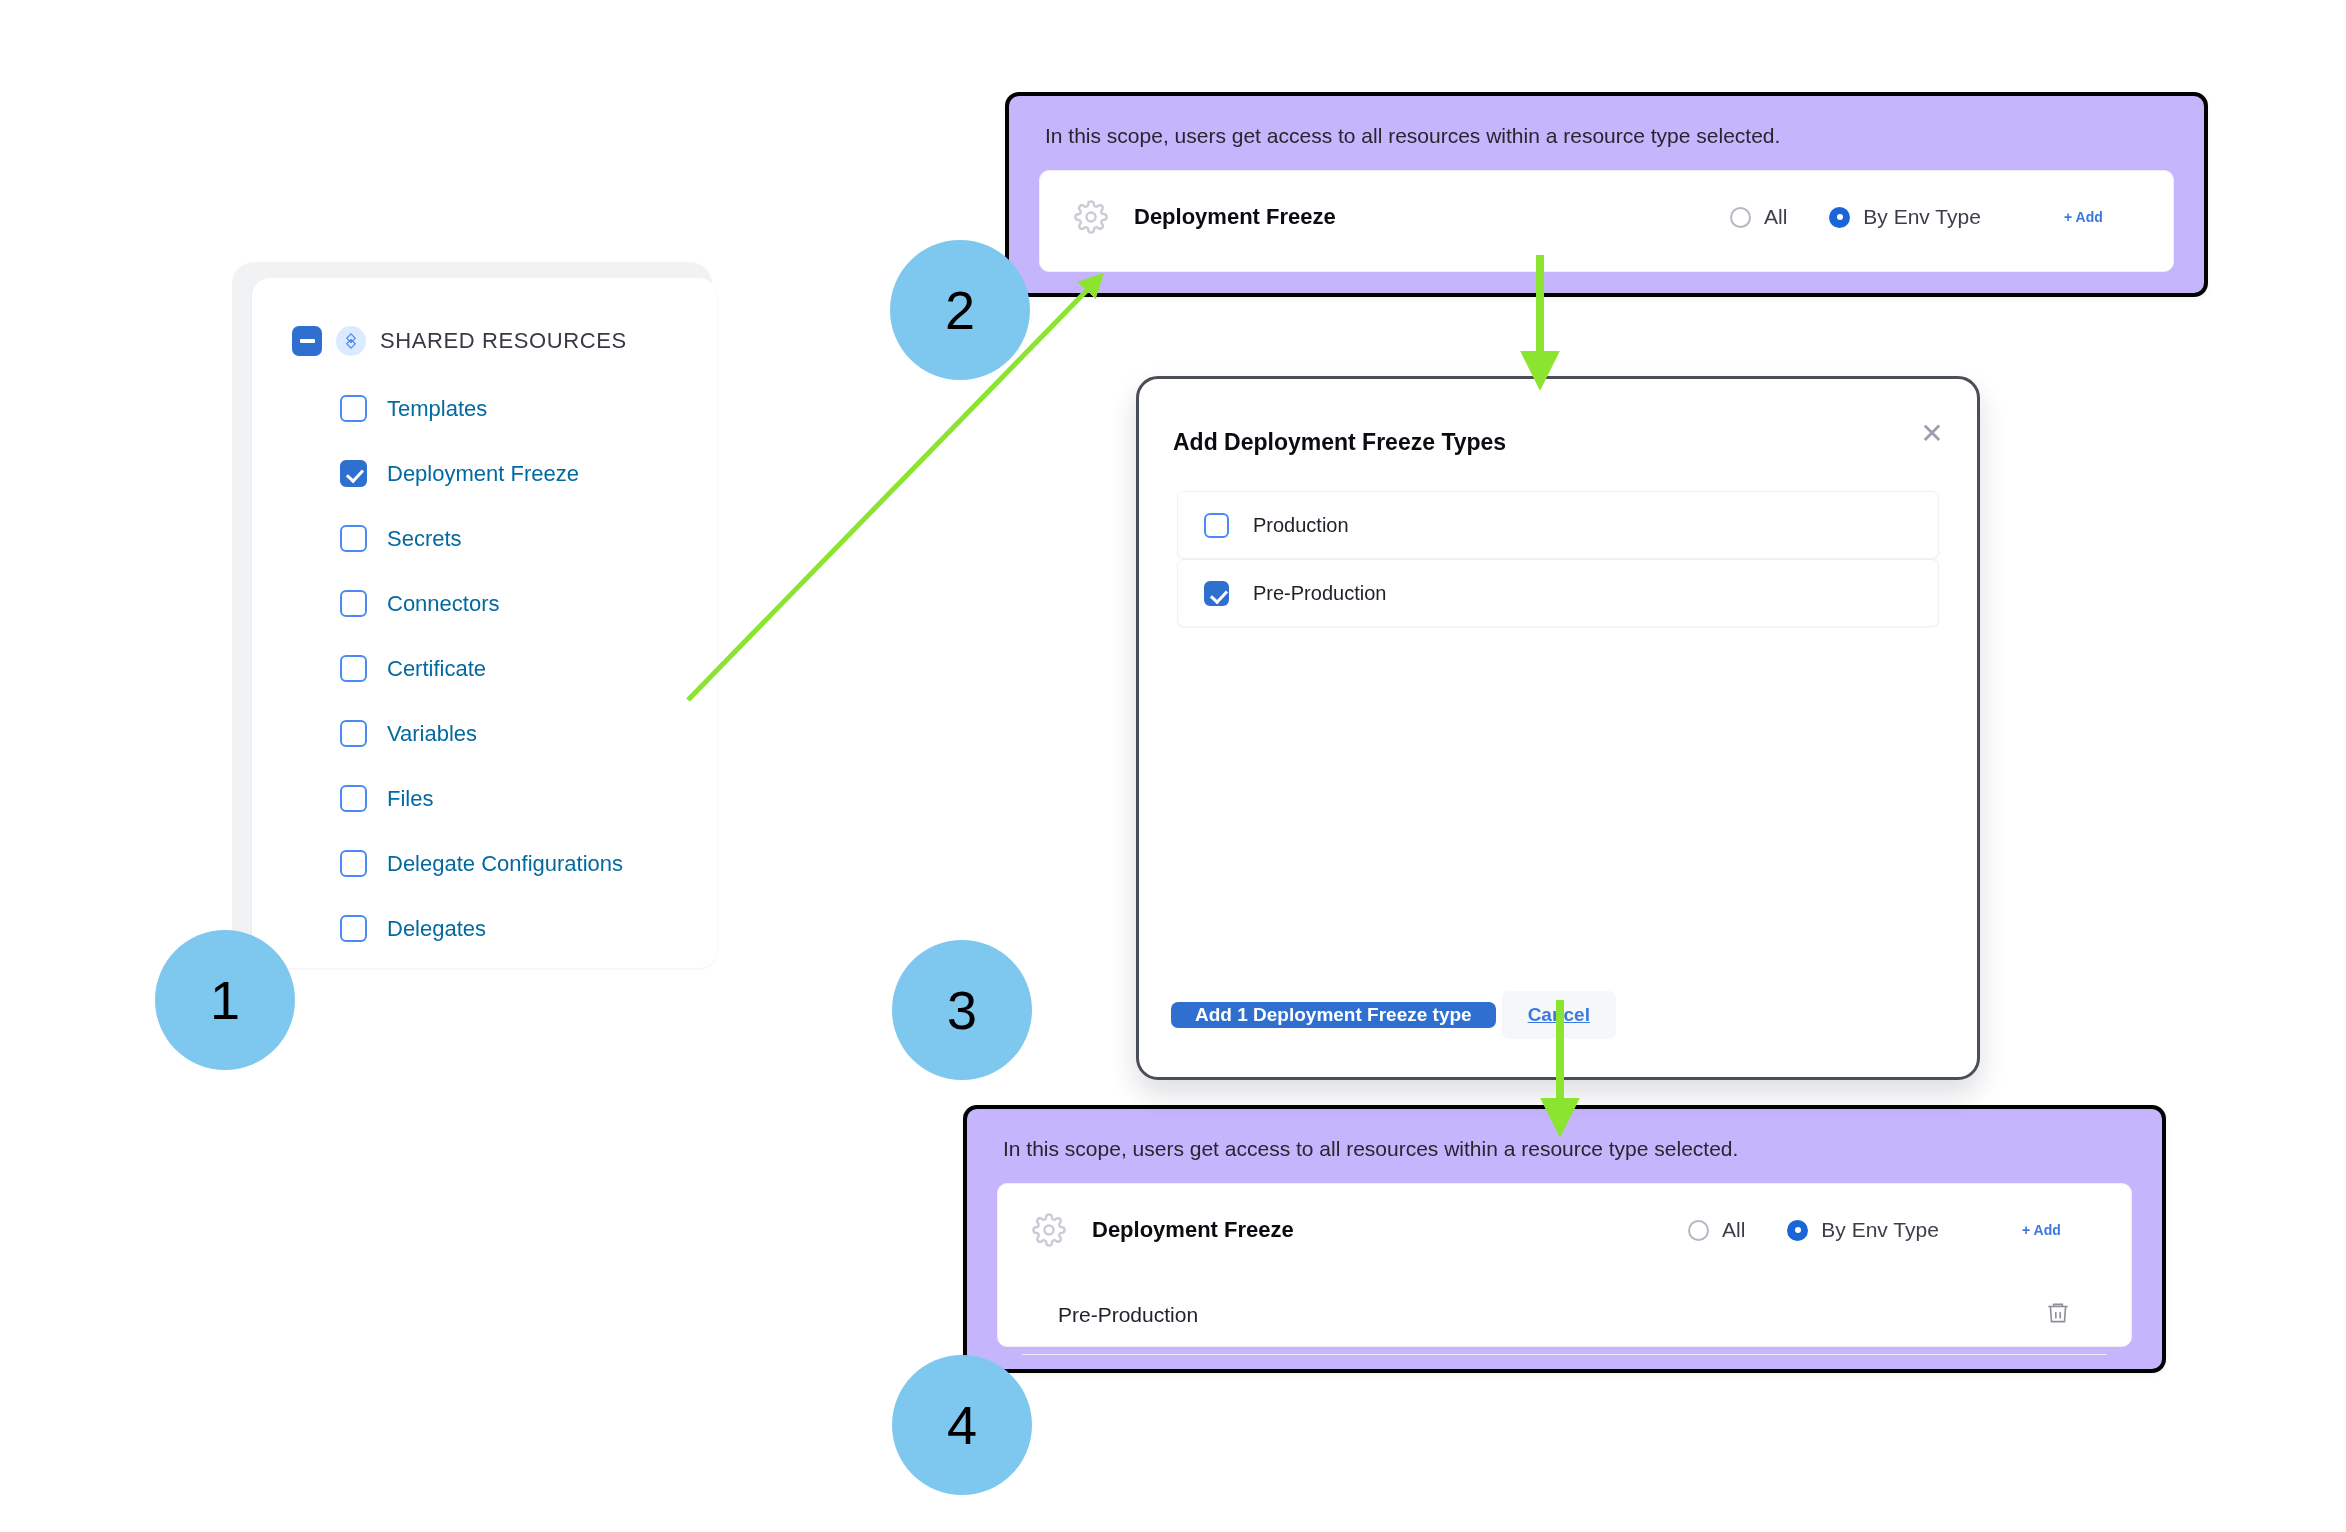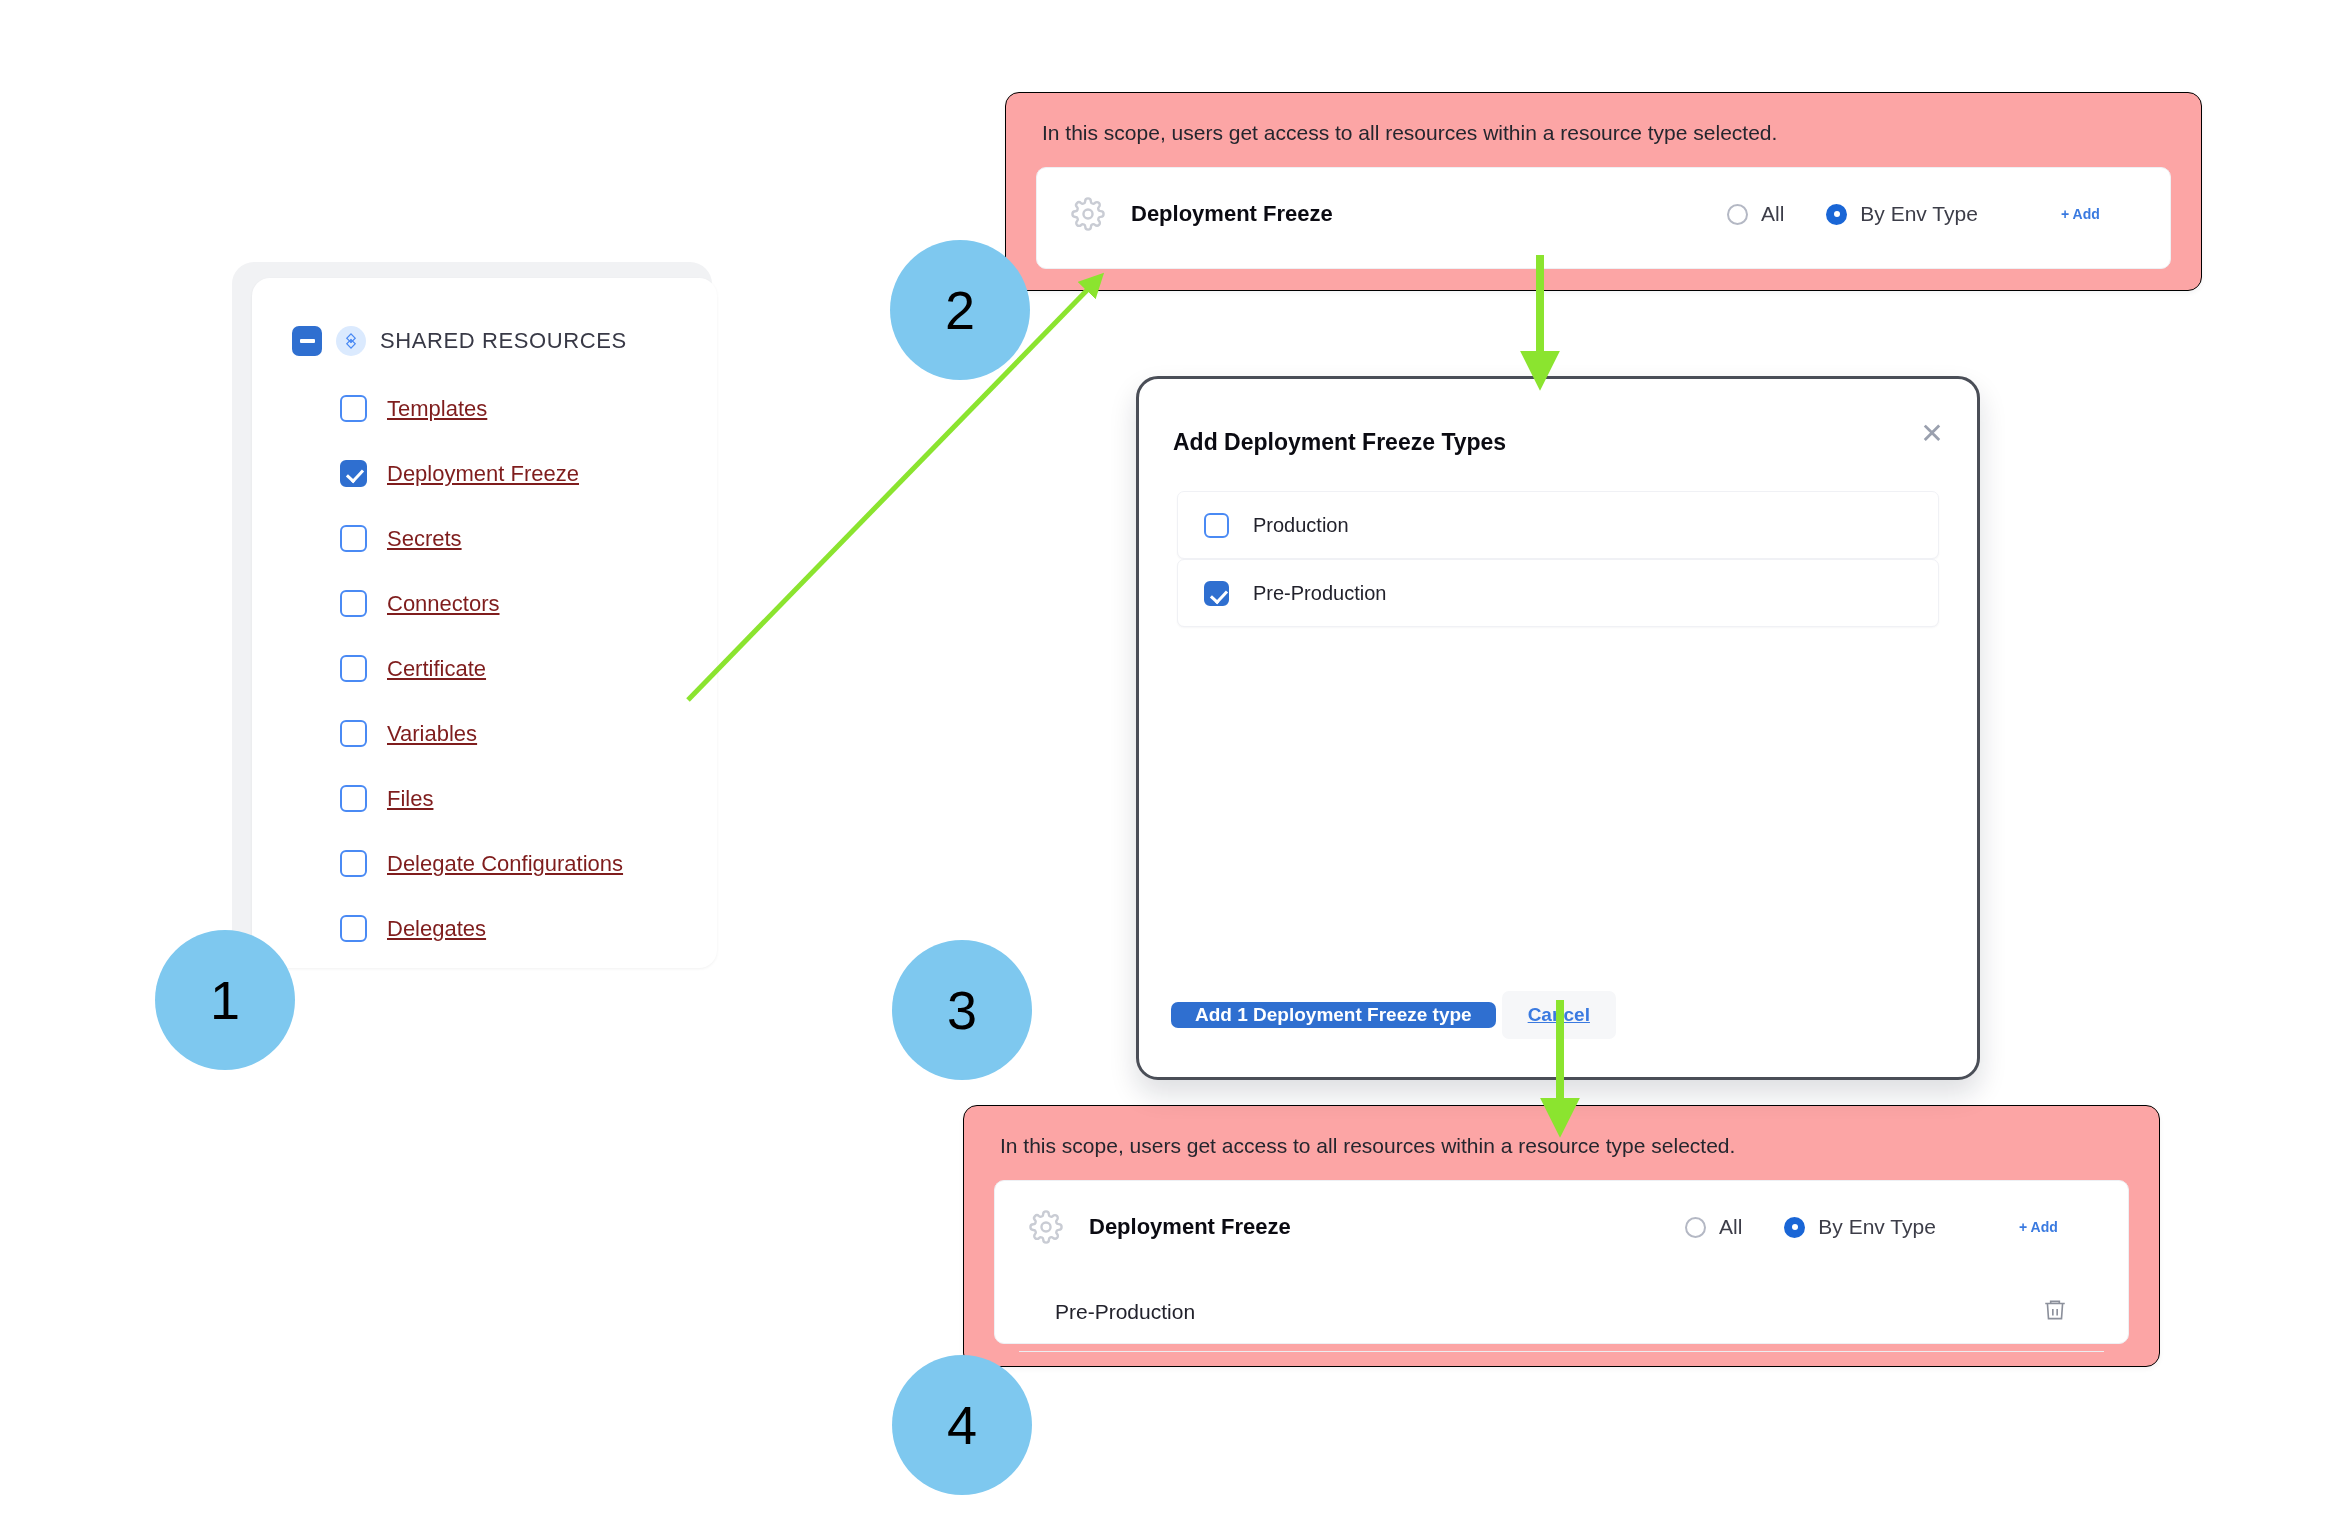--- a/index.html
+++ b/index.html
@@ -122,29 +122,28 @@
     left: 8px;
     top: 4px;
     width: 7px;
     height: 13px;
     border: solid #ffffff;
     border-width: 0 3px 3px 0;
     transform: rotate(43deg);
   }
   .rc-label {
     font-size: 22px;
-    color: #7f1d1d;
-    text-decoration: underline;
+    color: #0369a1;
   }
 
   
   .scope-panel {
     position: absolute;
-    background: #fca5a5;
-    border: 1px solid #000000;
+    background: #c4b5fd;
+    border: 4px solid #000000;
     border-radius: 14px;
     box-shadow: 0 2px 5px rgba(16,24,40,0.05);
   }
   .scope-desc {
     font-size: 21px;
     color: #25262e;
     padding: 28px 0 0 36px;
   }
   .scope-inner {
     position: absolute;

